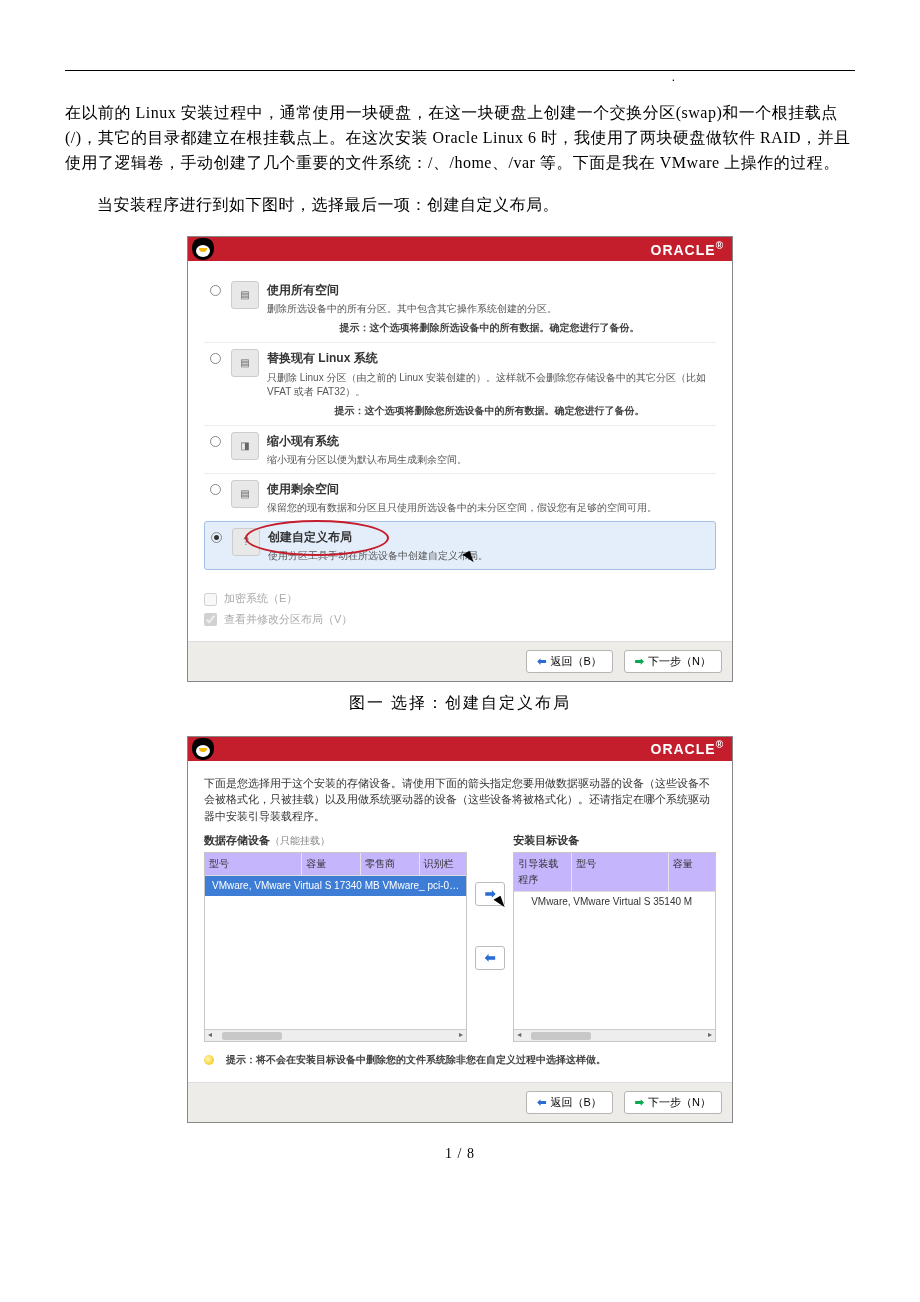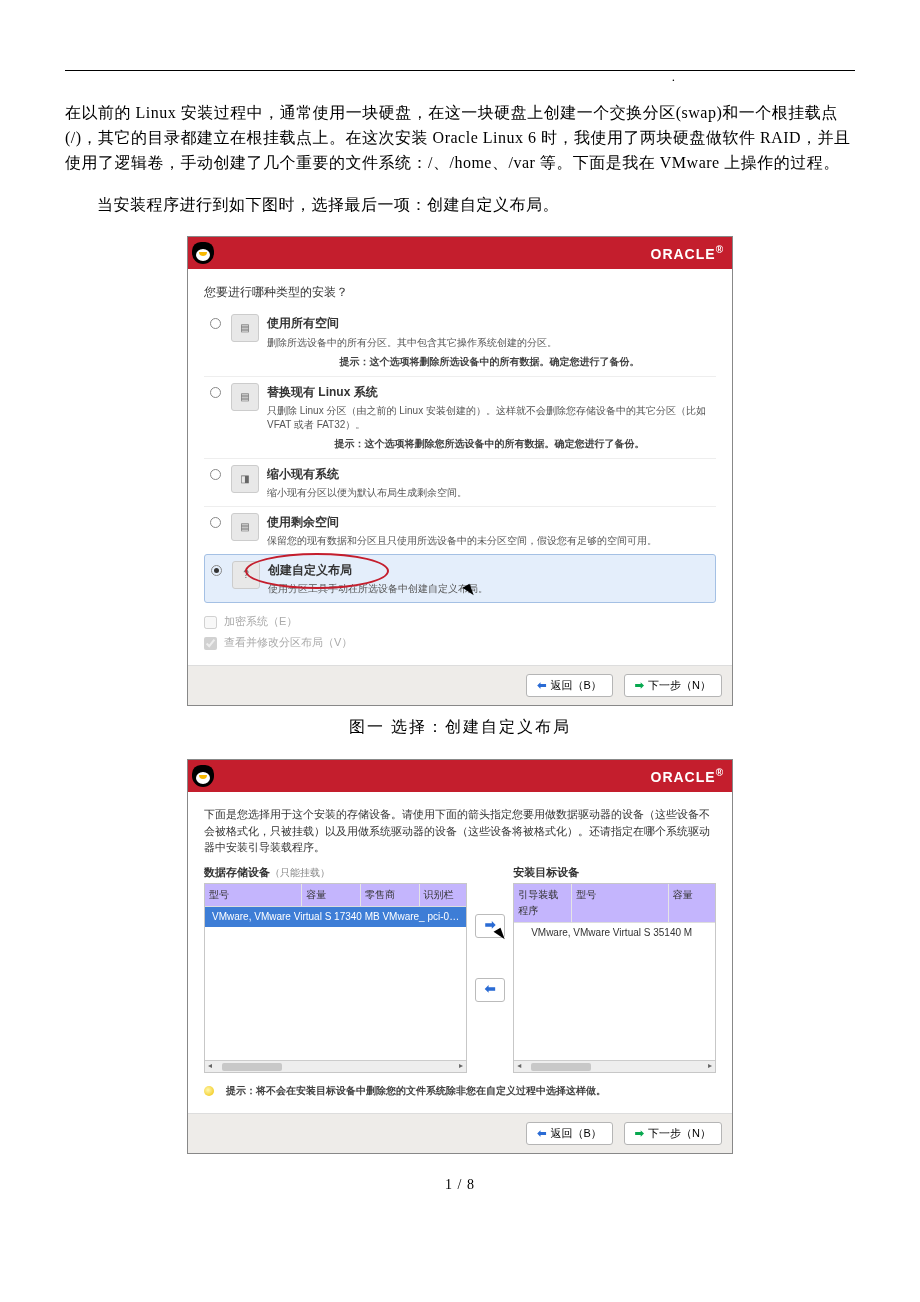--- a/index.html
+++ b/index.html
@@ -36,21 +36,21 @@
   .installer {
     width: 546px;
     margin: 0 auto 8px auto;
     border: 1px solid #888;
     background: #f6f5f4;
     font-family: "Microsoft YaHei", "SimHei", sans-serif;
     font-size: 11px;
     color: #333;
   }
   .inst-header {
-    height: 32px;
+    height: 24px;
     background: #c41e2d;
     display: flex;
     align-items: center;
     padding: 0 8px 0 4px;
     justify-content: space-between;
   }
   .inst-header .logo-text {
     color: #fff;
     font-weight: bold;
     font-size: 14px;
@@ -128,21 +128,21 @@
     border-radius: 50%;
     width: 144px; height: 36px;
     pointer-events: none;
   }
   .option.selected {
     background: #e4eefb;
     border: 1px solid #a4c0e4;
     border-radius: 3px;
     position: relative;
   }
-  .checks { margin-top: 10px; font-size: 11px; color: #aaa; }
+  .checks { margin-top: 20px; font-size: 11px; color: #aaa; }
   .checks label { display: block; margin-bottom: 3px; }
   .checks input { margin-right: 4px; vertical-align: middle; }
   .inst-footer {
     background: #eeece9;
     border-top: 1px solid #ddd;
     padding: 8px 10px;
     text-align: right;
   }
   .inst-btn {
     display: inline-flex;
@@ -271,21 +271,20 @@
 
   <p class="body-text">在以前的 Linux 安装过程中，通常使用一块硬盘，在这一块硬盘上创建一个交换分区(swap)和一个根挂载点(/)，其它的目录都建立在根挂载点上。在这次安装 Oracle Linux 6 时，我使用了两块硬盘做软件 RAID，并且使用了逻辑卷，手动创建了几个重要的文件系统：/、/home、/var 等。下面是我在 VMware 上操作的过程。</p>
   <p class="body-text indent">当安装程序进行到如下图时，选择最后一项：创建自定义布局。</p>
 
   <div class="installer">
     <div class="inst-header">
       <span class="tux"></span>
       <span class="logo-text"><span>ORACLE</span><sup>®</sup></span>
     </div>
     <div class="inst-body">
-      <div class="inst-q">您要进行哪种类型的安装？</div>
 
       <div class="option first">
         <span class="radio"></span>
         <span class="opt-icon">▤</span>
         <div class="opt-text">
           <div class="opt-title">使用所有空间</div>
           <div class="opt-desc">删除所选设备中的所有分区。其中包含其它操作系统创建的分区。</div>
           <div class="opt-hint">提示：这个选项将删除所选设备中的所有数据。确定您进行了备份。</div>
         </div>
       </div>

